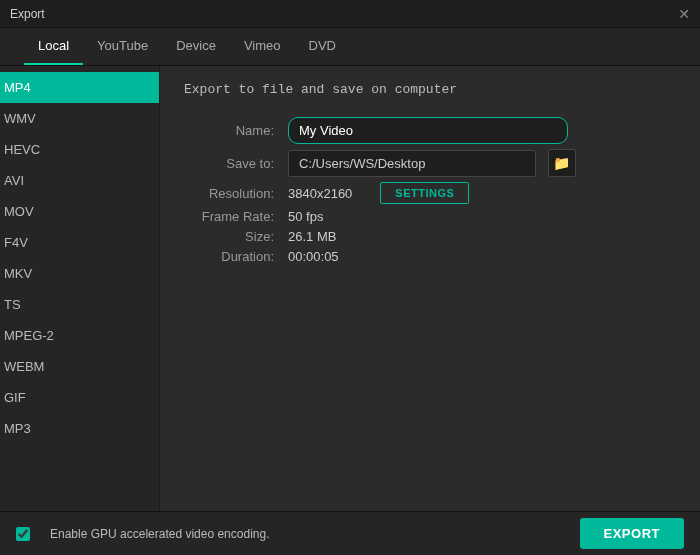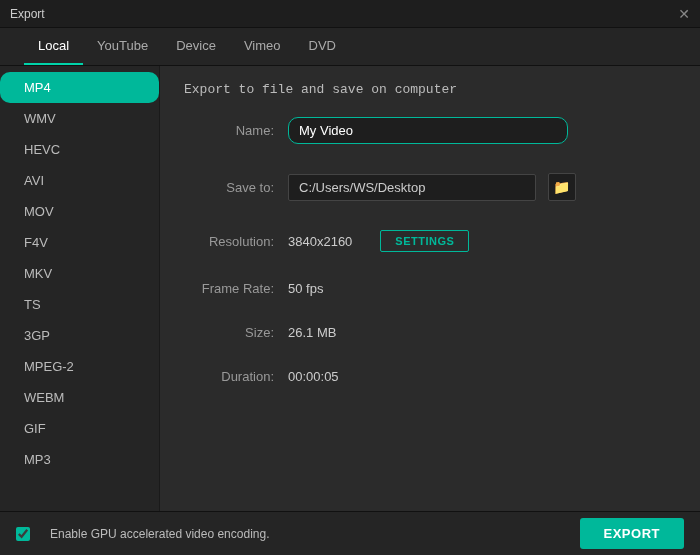--- a/index.html
+++ b/index.html
@@ -64,25 +64,24 @@
     }
 
     .sidebar {
       width: 160px;
       background: #252525;
       padding: 6px 0;
       border-right: 1px solid #1a1a1a;
       overflow-y: auto;
     }
     .sidebar-item {
-      padding: 8px 24px;
+      padding: 8px 4px;
       color: #bbb;
       cursor: pointer;
       font-size: 13px;
-      border-radius: 10px;
     }
     .sidebar-item.active {
       background: #00b89a;
       color: #fff;
     }
 
     .content-area {
       flex: 1;
       padding: 16px 24px;
       background: #2b2b2b;
@@ -90,21 +89,21 @@
     .section-title {
       font-size: 13px;
       color: #bbb;
       margin-bottom: 20px;
       font-family: Liberation Mono, monospace;
     }
 
     .form-row {
       display: flex;
       align-items: center;
-      margin-bottom: 29px;
+      margin-bottom: 5px;
     }
     .form-label {
       width: 90px;
       text-align: right;
       color: #999;
       font-size: 13px;
       margin-right: 14px;
       flex-shrink: 0;
     }
     .form-value {
@@ -224,21 +223,20 @@
 <div class="main-content">
   <div class="sidebar" id="sidebar">
       <div class="sidebar-item active">MP4</div>
       <div class="sidebar-item">WMV</div>
       <div class="sidebar-item">HEVC</div>
       <div class="sidebar-item">AVI</div>
       <div class="sidebar-item">MOV</div>
       <div class="sidebar-item">F4V</div>
       <div class="sidebar-item">MKV</div>
       <div class="sidebar-item">TS</div>
-      <div class="sidebar-item">3GP</div>
       <div class="sidebar-item">MPEG-2</div>
       <div class="sidebar-item">WEBM</div>
       <div class="sidebar-item">GIF</div>
       <div class="sidebar-item">MP3</div>
     </div>
 
   <div class="content-area">
     <div class="section-title">Export to file and save on computer</div>
 
     <div class="form-row">

